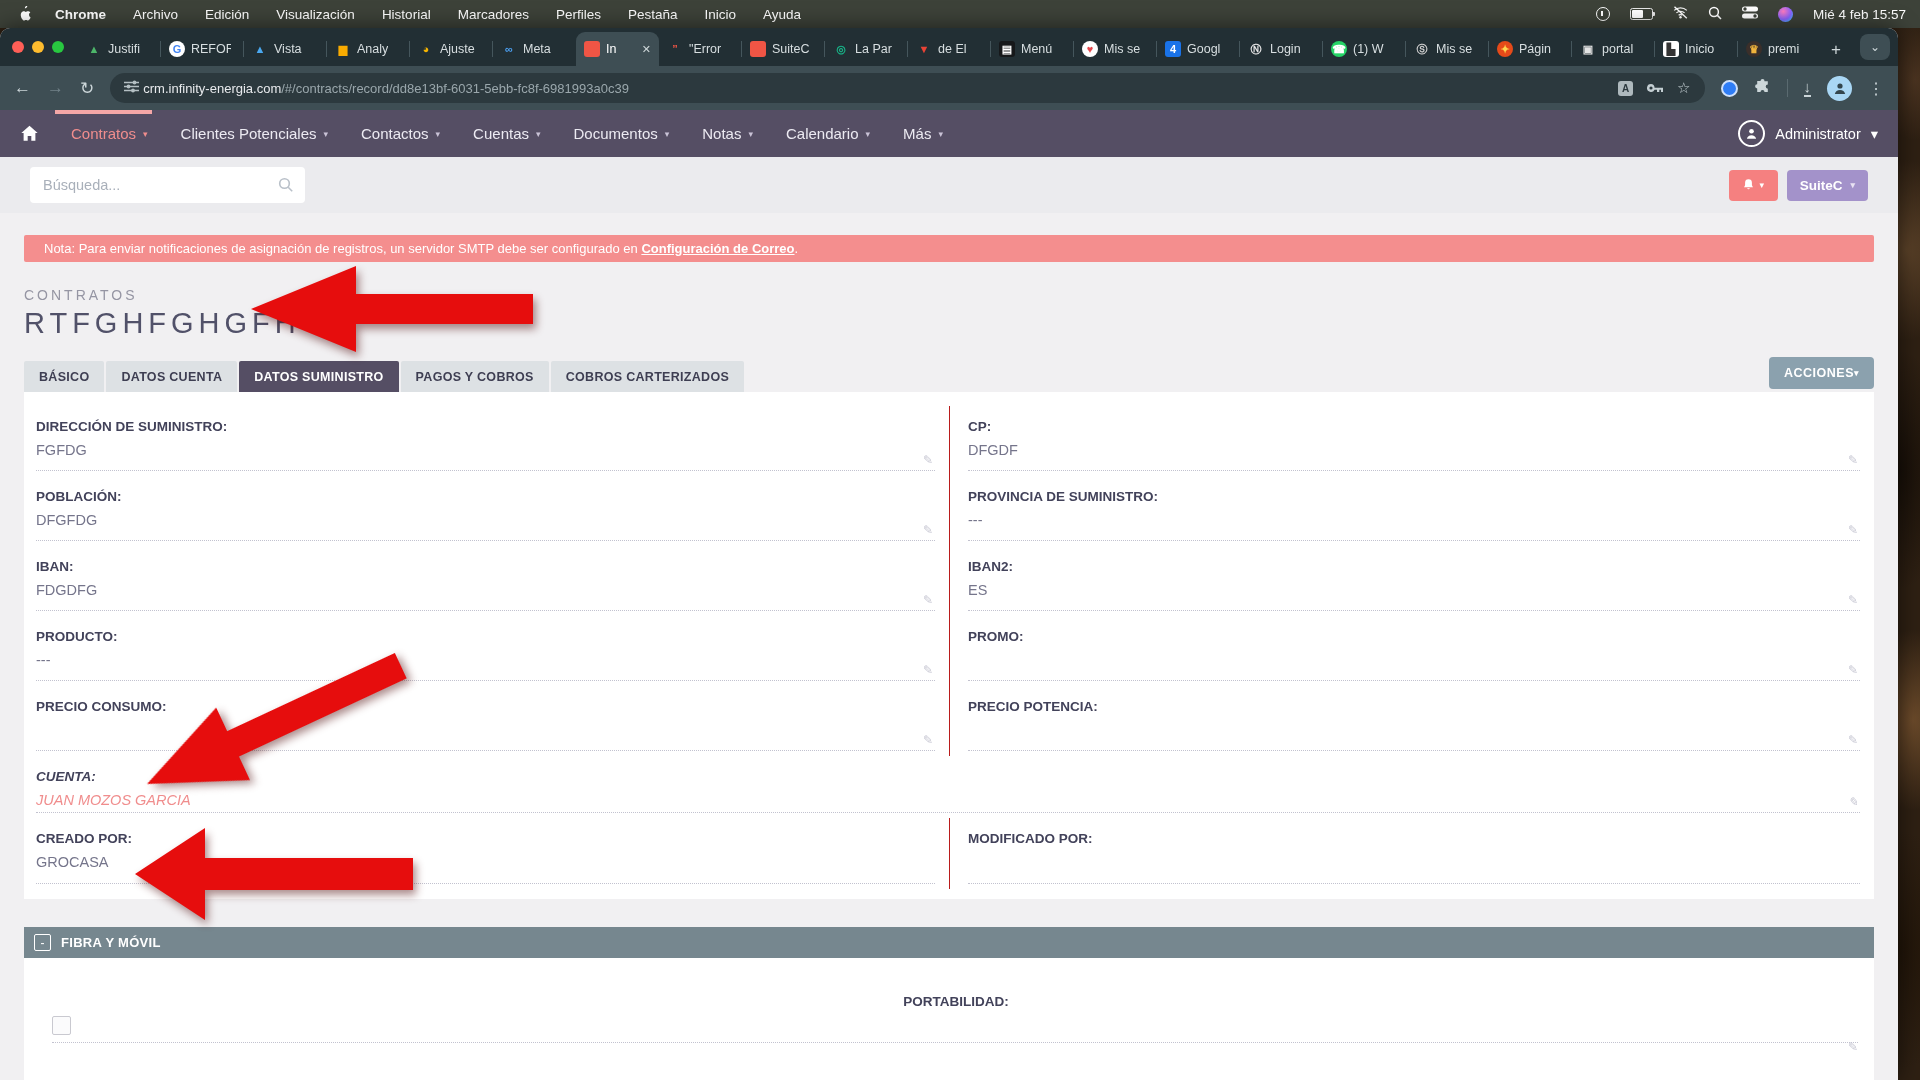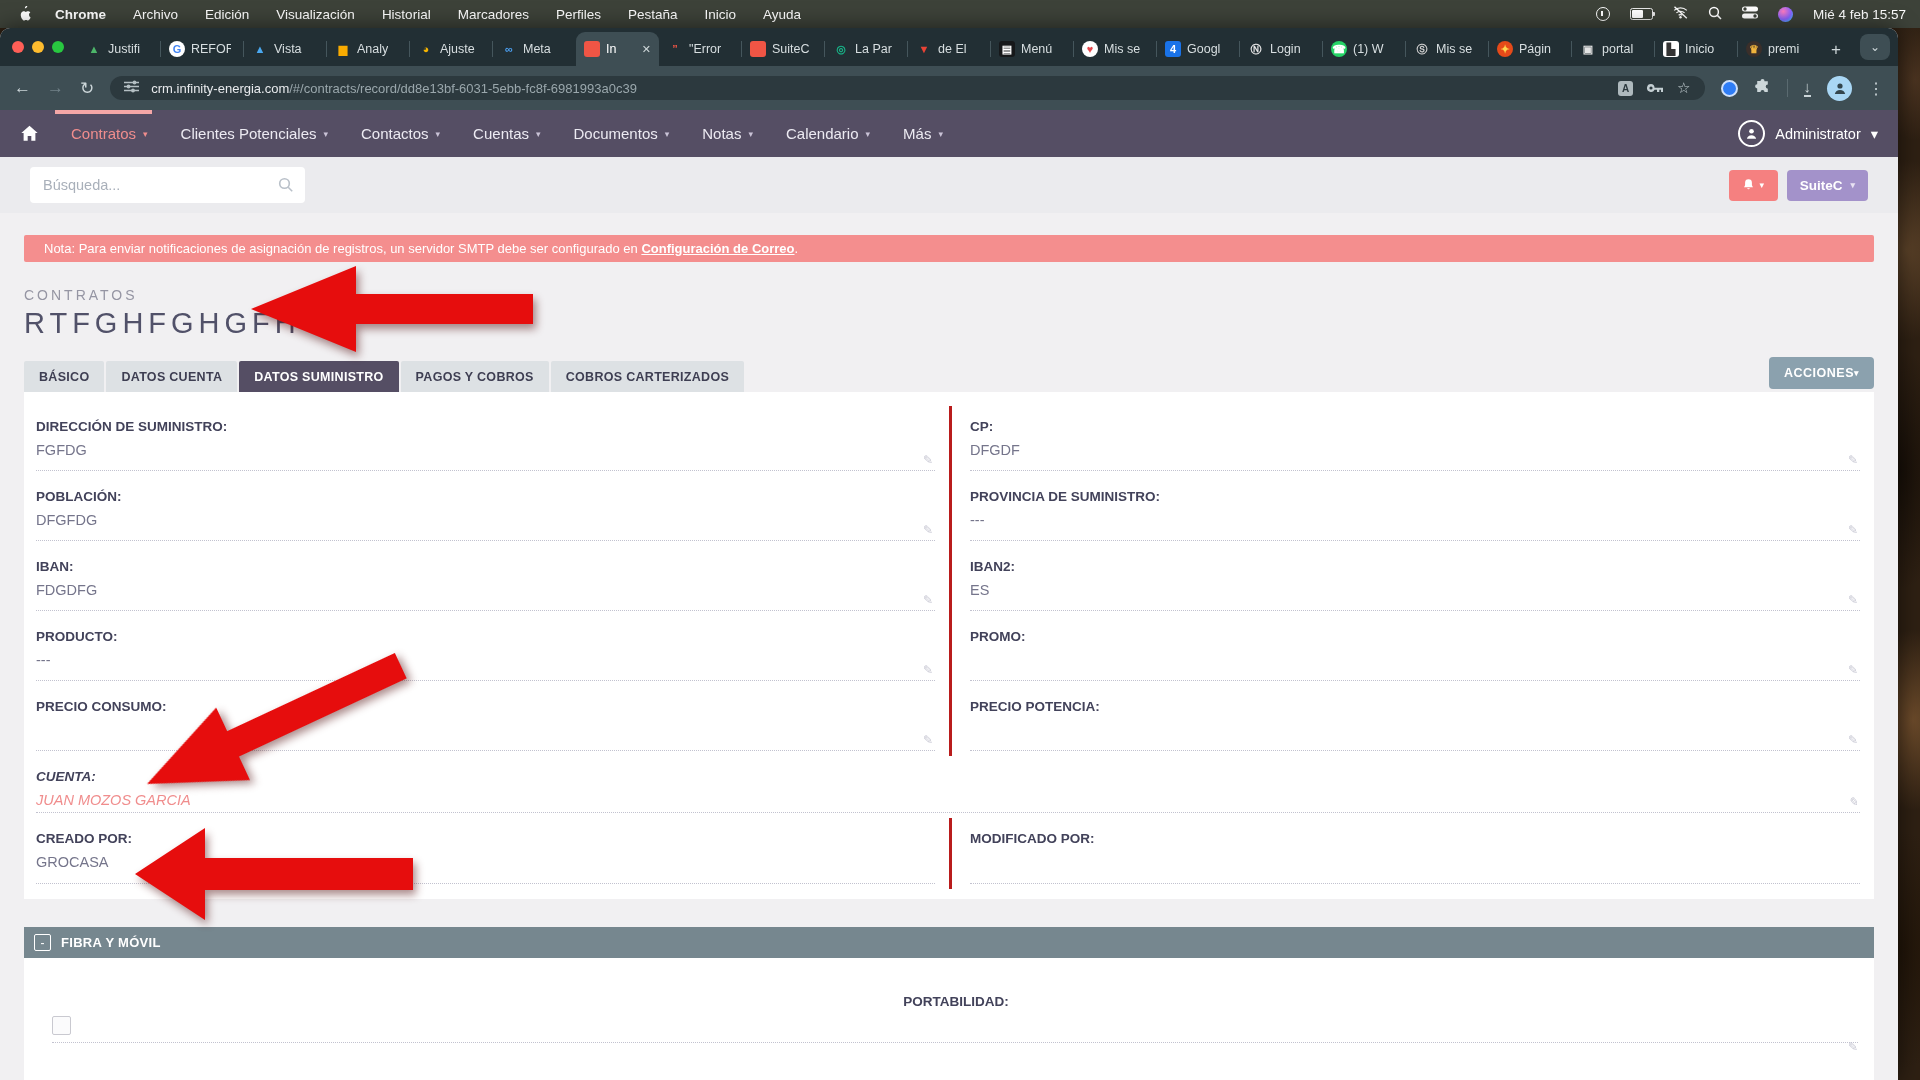--- a/index.html
+++ b/index.html
@@ -47,22 +47,22 @@
   .tlabel{max-width:40px;overflow:hidden;white-space:nowrap;display:block;}
   .tclose{margin-left:auto;font-size:11px;color:#cfd8da;}
   .newtab{width:26px;height:26px;display:flex;align-items:center;justify-content:center;color:#cfd8da;font-size:17px;margin:0 0 3px 2px;}
   .tabchev{width:30px;height:26px;background:#3e4e54;border-radius:8px;display:flex;align-items:center;justify-content:center;
     color:#cfd8da;font-size:12px;margin-left:6px;}
 
   
   .toolbar{height:44px;background:#3e4e54;display:flex;align-items:center;padding:0 14px;gap:16px;box-sizing:border-box;}
   .navbtn{font-size:17px;color:#ccd6d9;}
   .navbtn.dim{color:#72838a;}
-  .urlbox{flex:1;height:24px;background:#2c393e;border-radius:15px;display:flex;align-items:center;
-    padding:0 14px;gap:12px;box-sizing:border-box;}
+  .urlbox{flex:1;height:30px;background:#2c393e;border-radius:15px;display:flex;align-items:center;
+    padding:0 14px;gap:4px;box-sizing:border-box;}
   .urlhost{color:#e8eaed;font-size:13px;}
   .urlpath{color:#9aa7ac;font-size:13px;}
   .url-right{margin-left:auto;display:flex;align-items:center;gap:14px;}
   .tr-ic{width:15px;height:15px;border-radius:3px;background:#aeb9bd;color:#2c393e;font-size:10px;font-weight:bold;
     display:flex;align-items:center;justify-content:center;}
   .star-g{color:#c3ced2;font-size:15px;}
   .op-circle{width:17px;height:17px;border-radius:50%;background:#2f7df6;border:2px solid #cfe0fb;box-sizing:border-box;}
   .dl{color:#ccd6d9;font-size:15px;border-bottom:2px solid #ccd6d9;line-height:13px;height:15px;}
   .tb-avatar{width:25px;height:25px;border-radius:50%;background:#a9d7f5;display:flex;align-items:center;justify-content:center;}
   .kebab{color:#ccd6d9;font-size:16px;letter-spacing:0;}
@@ -106,21 +106,21 @@
   .ctab{background:#dde1e4;color:#3e3e52;font-size:12.5px;font-weight:bold;padding:9px 15px 8px;
     border-radius:2px 2px 0 0;letter-spacing:.3px;}
   .ctab.active{background:#554e64;color:#fff;}
   .acciones{position:absolute;right:0;top:-4px;background:#8ba1ae;color:#fff;font-weight:bold;font-size:12.5px;
     letter-spacing:.5px;padding:9px 15px;border-radius:4px;display:flex;align-items:center;}
   .acciones .chev{font-size:9px;}
 
   .panel{background:#fff;padding:14px 0 10px;}
   .fgrid{display:grid;grid-template-columns:1fr 1fr;}
   .cell{position:relative;height:70px;box-sizing:border-box;padding:13px 14px 0 12px;}
-  .cell.r{border-left:3px solid #b91c1c;padding-left:18px;}
+  .cell.r{border-left:1px solid #b91c1c;padding-left:18px;}
   .cell.full{grid-column:1 / span 2;height:62px;font-style:italic;}
   .cell.h71{height:71px;}
   .flabel{font-size:13.5px;font-weight:bold;color:#42425a;}
   .fvalue{margin-top:8px;font-size:14.5px;color:#75758b;min-height:17px;}
   .fvalue.link{color:#f08d8d;}
   .dots{position:absolute;left:12px;right:14px;bottom:5px;border-bottom:1px dotted #c2c2cf;}
   .cell.r .dots{left:18px;}
   .pencil{position:absolute;right:16px;bottom:9px;color:#c6c6d2;font-size:12px;}
 
   .gapband{height:28px;}

